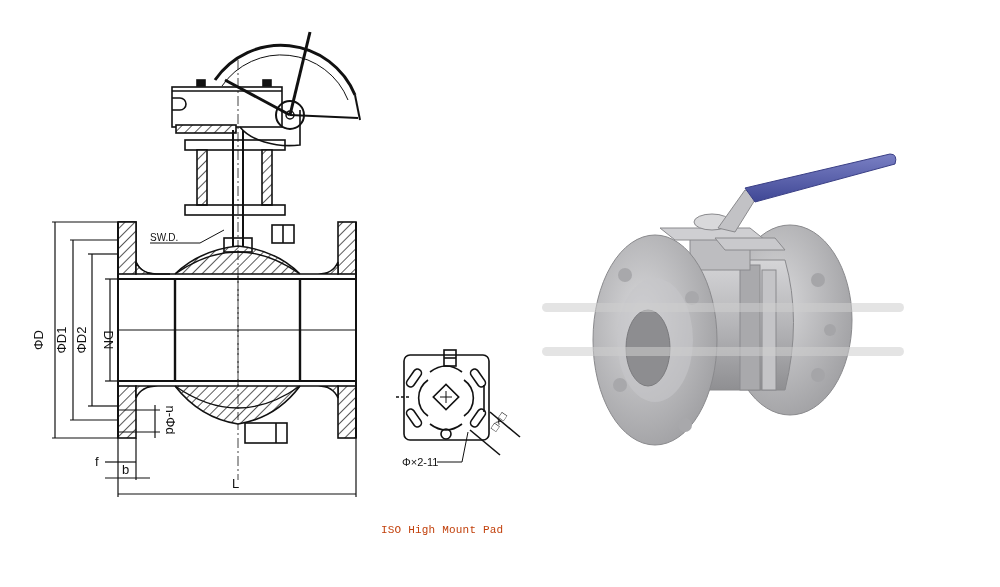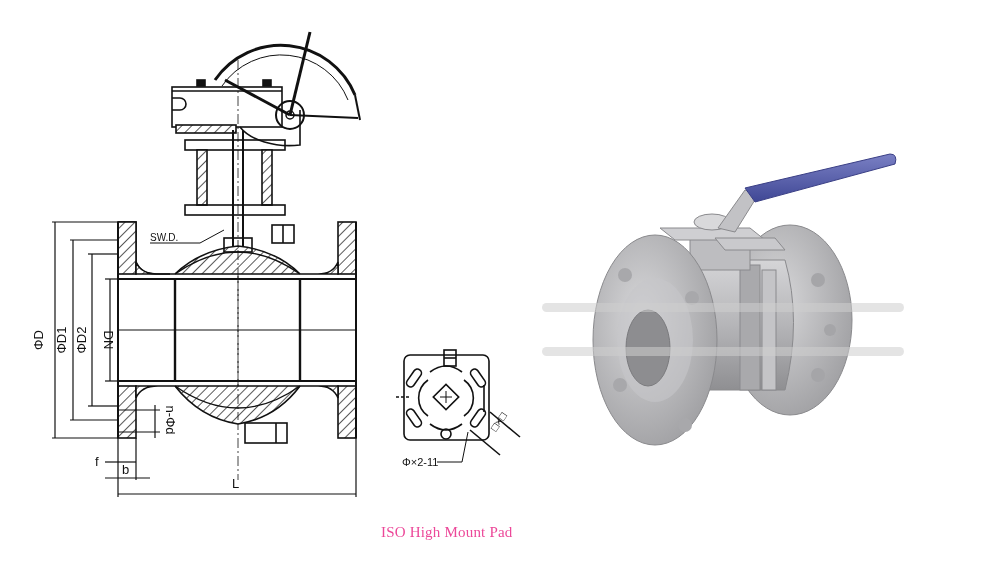--- a/index.html
+++ b/index.html
@@ -7,22 +7,22 @@
       width: 1000px; height: 587px;
       background: #ffffff;
       overflow: hidden;
       font-family: "Liberation Sans", sans-serif;
     }
     .canvas { position: relative; width: 1000px; height: 587px; }
     .drawing { position: absolute; left: 0; top: 0; width: 560px; height: 587px; }
     .photo { position: absolute; left: 540px; top: 140px; width: 400px; height: 340px; }
     .caption {
       position: absolute; left: 381px; top: 524px;
-      font-family: Liberation Serif, serif;
-      font-size: 15px; color: #ec4899; letter-spacing: 0.2px;
+      font-family: Liberation Mono, monospace;
+      font-size: 11px; color: #c2410c; letter-spacing: 0.2px;
     }
     .dimlabel {
       font-family: "Liberation Sans", sans-serif;
       font-size: 13px; fill: #111;
     }
   </style>
 </head>
 <body>
 
 <div class="canvas">

